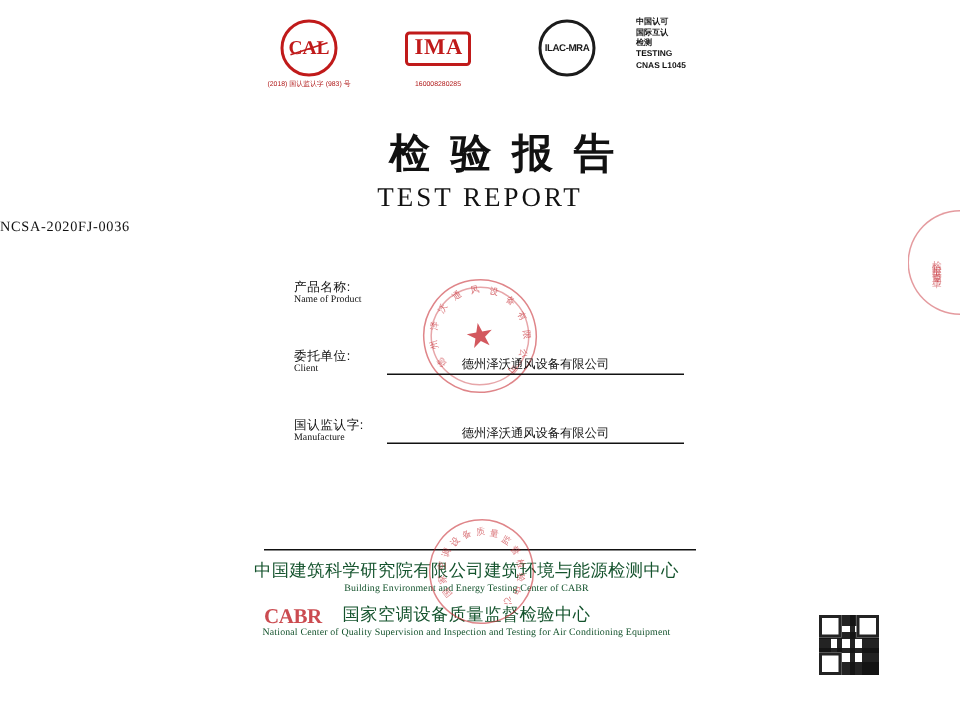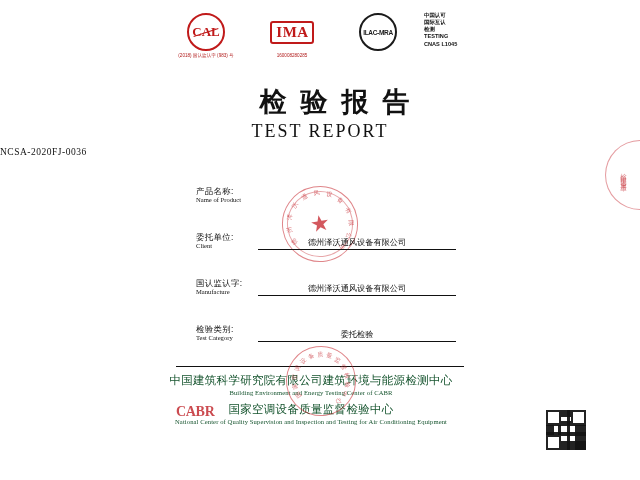--- a/index.html
+++ b/index.html
@@ -415,27 +415,20 @@
     </div>
 
     <div class="field-row">
       <div class="field-label">
         <span class="cn">国认监认字:</span>
         <span class="en">Manufacture</span>
       </div>
       <div class="field-value">德州泽沃通风设备有限公司</div>
     </div>
 
-    <div class="field-row">
-      <div class="field-label">
-        <span class="cn">检验类别:</span>
-        <span class="en">Test Category</span>
-      </div>
-      <div class="field-value">委托检验</div>
-    </div>
   </div>
 
   <div class="footer-rule"></div>
   <div class="footer">
     <div class="f-cn">中国建筑科学研究院有限公司建筑环境与能源检测中心</div>
     <div class="f-en">Building Environment and Energy Testing Center of CABR</div>
     <div class="f-cn2">国家空调设备质量监督检验中心</div>
     <div class="f-en">National Center of Quality Supervision and Inspection and Testing for Air Conditioning Equipment</div>
   </div>
 

